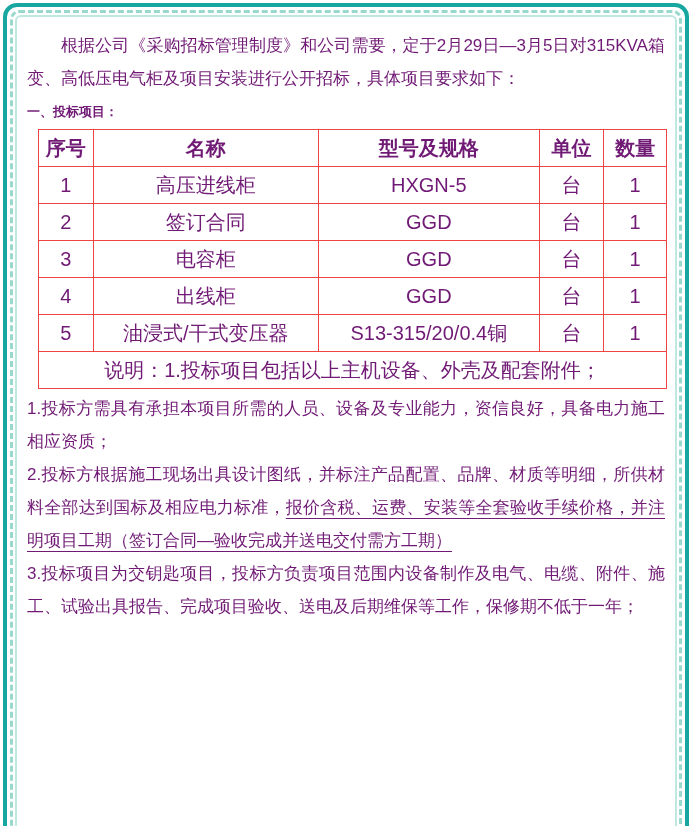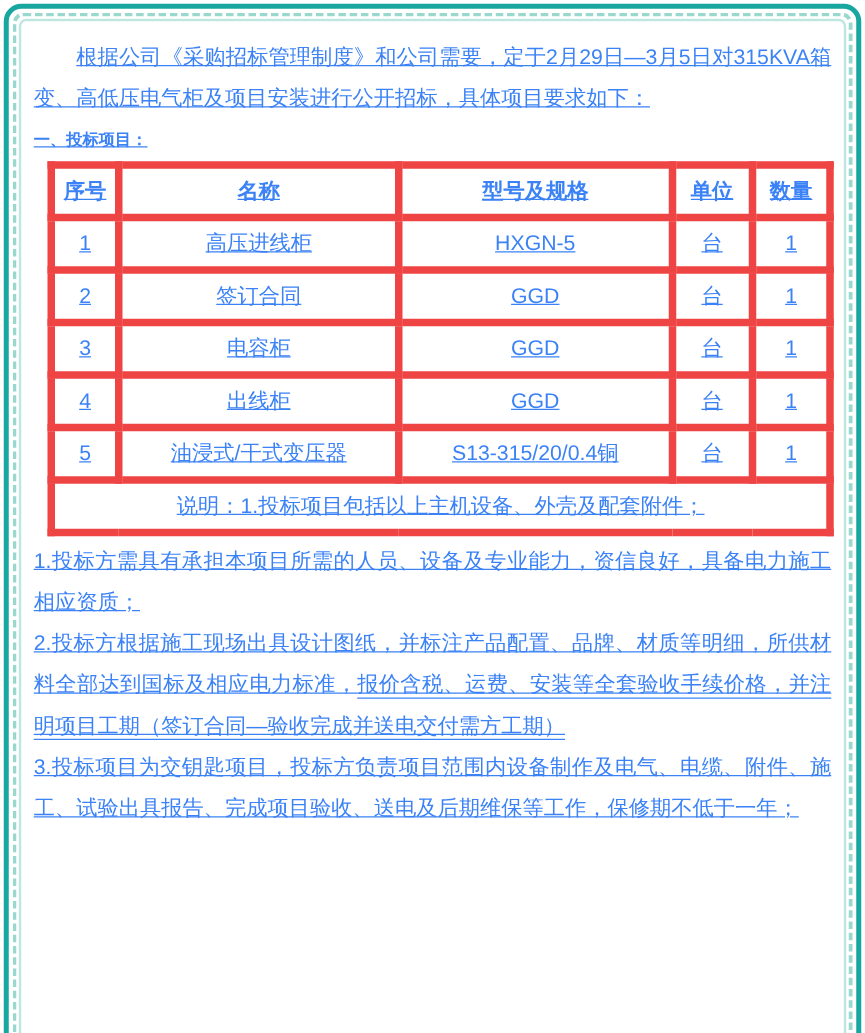--- a/index.html
+++ b/index.html
@@ -29,45 +29,44 @@
     box-sizing: border-box;
   }
   .frame-inner {
     height: 100%;
     border: 2px solid #bfe6df;
     border-radius: 6px;
     box-sizing: border-box;
     padding: 12px 10px 0 10px;
   }
   .content {
-    color: #3b82f6;
+    color: #701a75;
     font-size: 17px;
     line-height: 33px;
     text-align: justify;
-    text-decoration: underline;
   }
   p { margin: 0; }
   .intro { text-indent: 2em; }
   .heading {
     font-weight: bold;
     margin: 0;
     font-size: 13px;
   }
   table.items {
     border-collapse: collapse;
     margin: 1px 0 3px 11px;
     width: 629px;
     table-layout: fixed;
   }
   table.items th, table.items td {
-    border: 6px solid #ef4444;
+    border: 1px solid #ef4444;
     height: 36px;
     text-align: center;
     vertical-align: middle;
-    font-size: 17px;
+    font-size: 20px;
     line-height: 20px;
     padding: 0 2px;
     overflow: hidden;
     margin-left: 40px;
   }
   table.items th { font-weight: bold; }
   td.note-cell {
     text-align: left;
     padding-left: 9px;
   }

